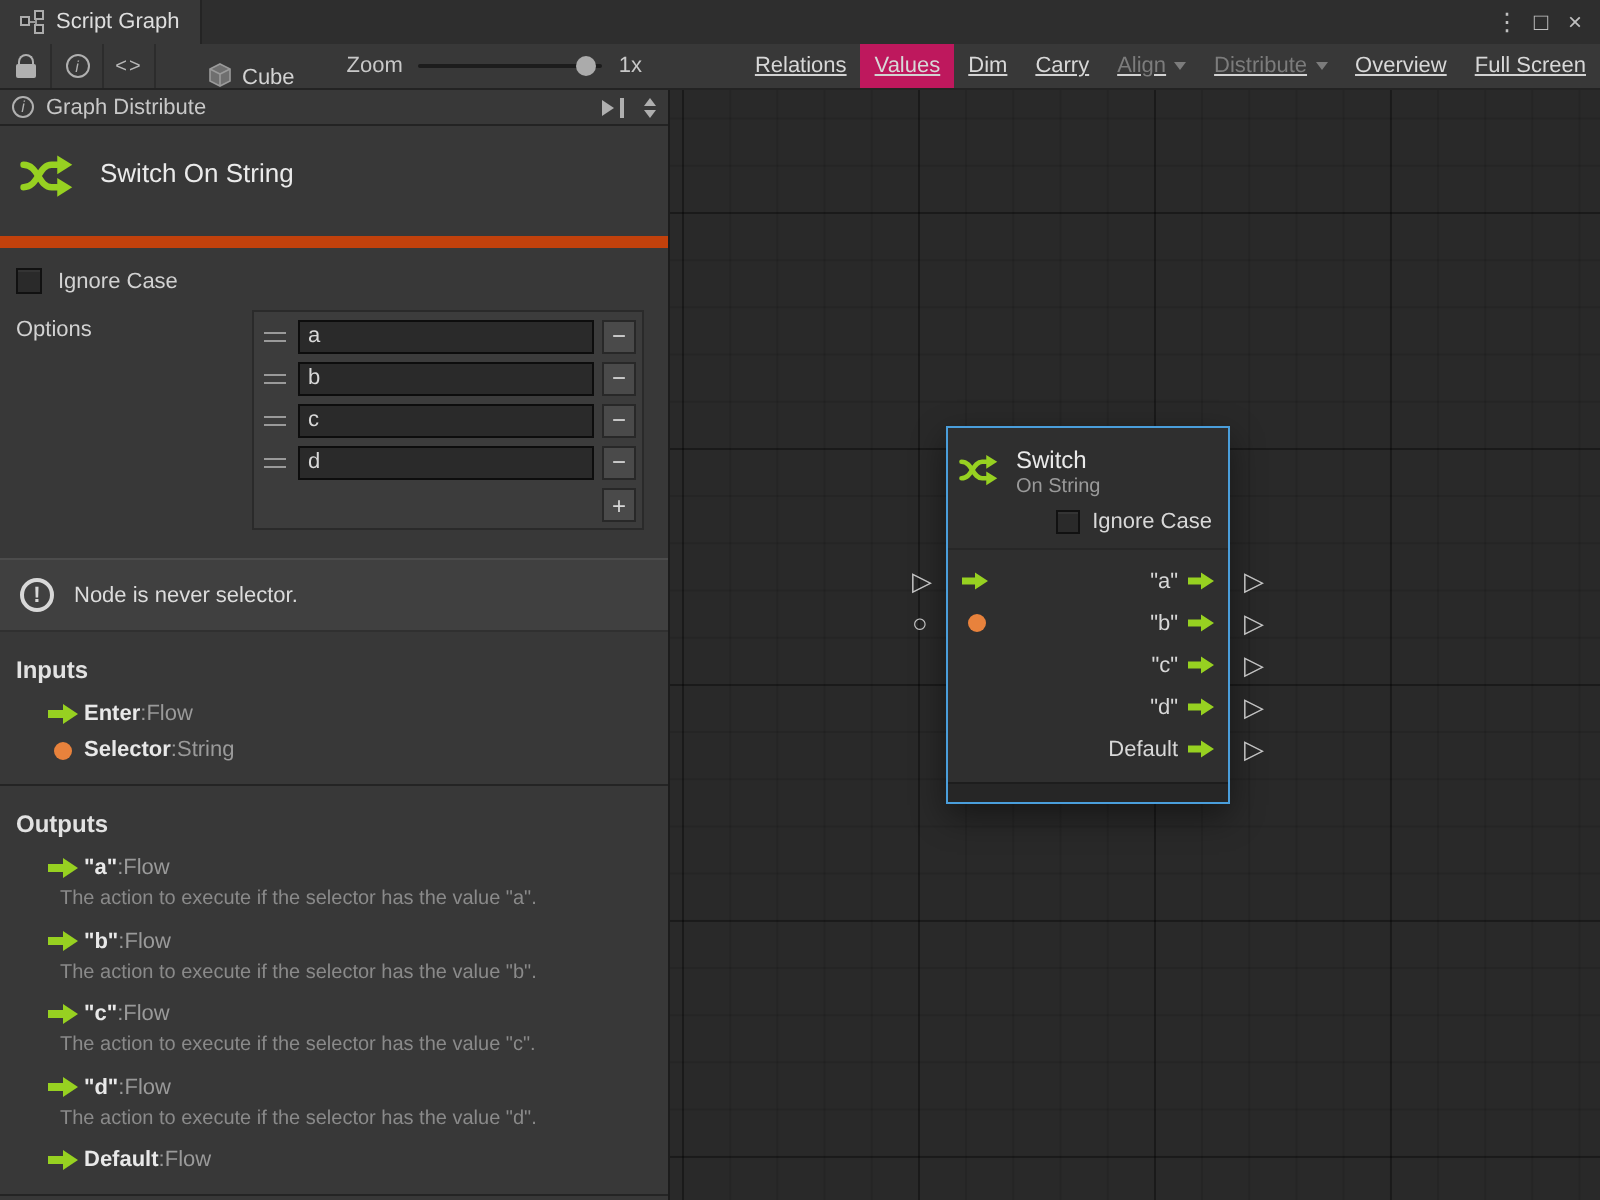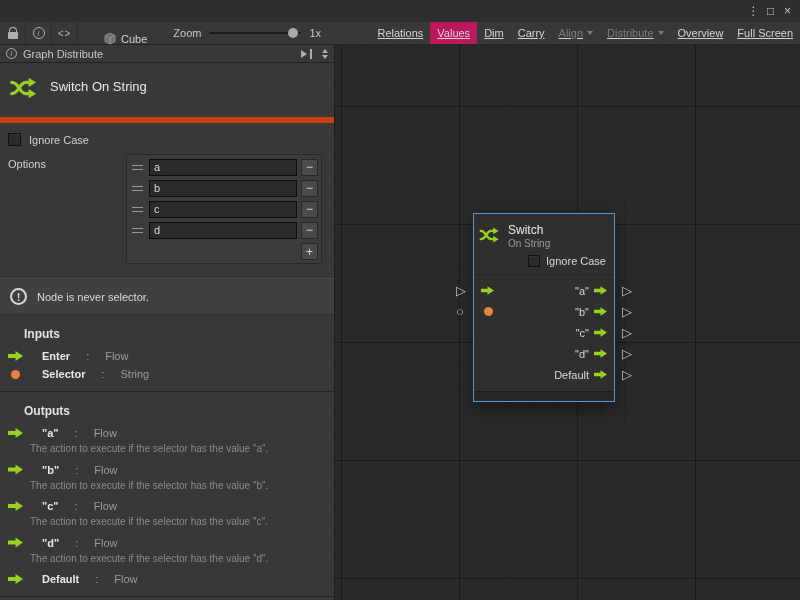--- a/index.html
+++ b/index.html
@@ -62,22 +62,22 @@
   .opt-row { display:flex; align-items:center; gap:4px; height:18px; }
   .drag-handle { width:11px; height:5px; border-top:1.5px solid #9A9A9A; border-bottom:1.5px solid #9A9A9A; margin:0 2px; flex:0 0 11px; }
   .opt-input { flex:1; min-width:0; height:17px; background:#2A2A2A; border:1px solid #0D0D0D; color:#D8D8D8; font-size:11px; padding:0 4px; font-family:inherit; outline:none; }
   .sq-btn { width:17px; height:17px; background:#4A4A4A; border:1px solid #282828; color:#D8D8D8; display:flex; align-items:center; justify-content:center; font-size:12px; line-height:1; flex:0 0 17px; }
   .opt-add-row { display:flex; justify-content:flex-end; padding-top:1px; }
 
   .warning { margin-top:14px; background:#404040; border-top:1px solid #4C4C4C; border-bottom:1px solid #303030; display:flex; align-items:center; gap:10px; padding:9px 10px; }
   .warn-icon { width:17px; height:17px; border-radius:50%; border:2px solid #D8D8D8; color:#D8D8D8; font-weight:bold; display:flex; align-items:center; justify-content:center; font-size:11px; flex:0 0 17px; }
   .warning-text { color:#DCDCDC; }
 
-  .section-h { font-weight:bold; color:#E2E2E2; font-size:12px; padding:12px 8px 6px 24px; }
-  .io-row { display:flex; align-items:center; gap:16px; padding:3px 8px; }
+  .section-h { font-weight:bold; color:#E2E2E2; font-size:12px; padding:12px 8px 6px 8px; }
+  .io-row { display:flex; align-items:center; gap:0; padding:3px 24px; }
   .flow-arrow { width:15px; height:12px; background:#97D121; clip-path:polygon(0 33%,50% 33%,50% 8%,100% 50%,50% 92%,50% 67%,0 67%); flex:0 0 15px; }
   .arrow-sm { width:13px; height:10px; flex:0 0 13px; }
   .value-dot { width:9px; height:9px; border-radius:50%; background:#E8823C; margin:0 3px; flex:0 0 9px; }
   .io-name { font-weight:bold; color:#E8E8E8; margin-left:3px; }
   .io-dim { color:#9A9A9A; }
   .io-desc { color:#8A8A8A; font-size:10px; padding:1px 8px 5px 30px; line-height:1.25; }
   .divider { height:1px; background:#242424; margin-top:8px; flex:0 0 1px; }
   .spacer { flex:1; }
 
   
@@ -103,20 +103,31 @@
   .port-out { position:absolute; right:-18px; top:50%; transform:translateY(-52%); }
   .port-in { position:absolute; left:-18px; top:50%; transform:translateY(-52%); }
   .node-footer { height:10px; background:#262626; border-top:1px solid #1D1D1D; }
 </style>
 </head>
 <body>
 
 <div class="app">
 
   <div class="titlebar">
+    <div class="tab">
+      <span class="tab-icon">
+        <svg width="12" height="12" viewBox="0 0 12 12">
+            <path d="M3 6 H8 M8 3 V9" stroke="#9A9A9A" fill="none"></path>
+            <rect x="0.5" y="3.5" width="4" height="4" fill="#2E2E2E" stroke="#ABABAB"></rect>
+            <rect x="7.5" y="0.5" width="4" height="4" fill="#2E2E2E" stroke="#ABABAB"></rect>
+            <rect x="7.5" y="7.5" width="4" height="4" fill="#2E2E2E" stroke="#ABABAB"></rect>
+          </svg>
+      </span>
+      <span>Script Graph</span>
+    </div>
     <div class="win-controls">
       <span class="wc">⋮</span>
       <span class="wc">□</span>
       <span class="wc">×</span>
     </div>
   </div>
 
   <div class="toolbar">
     <div class="tb-icon-btn">
       <span class="lock-icon"></span>

